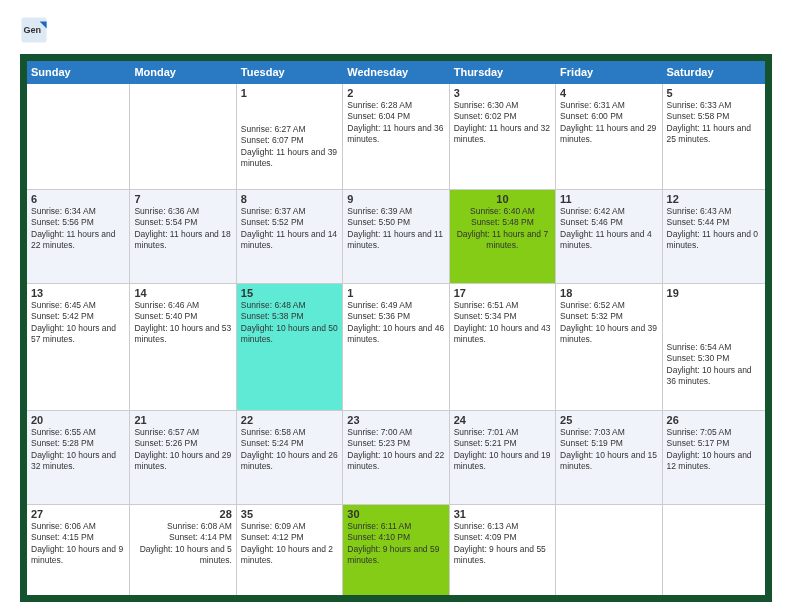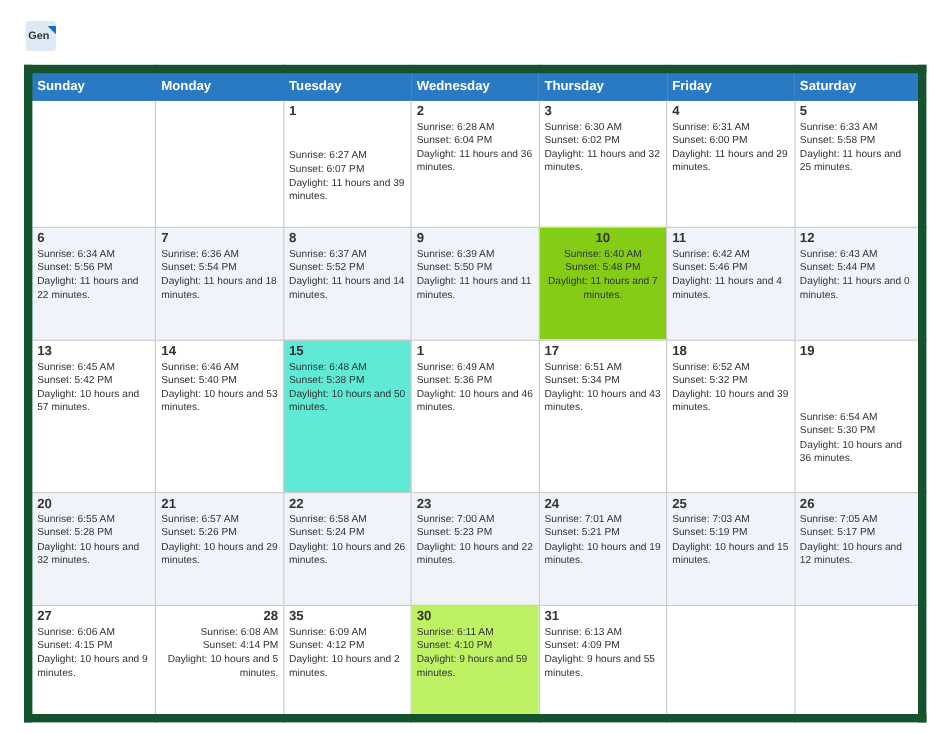--- a/index.html
+++ b/index.html
@@ -312,21 +312,21 @@
             <div class="day-info" style="white-space: pre-line;">Sunrise: 6:08 AM
 Sunset: 4:14 PM
 Daylight: 10 hours and 5 minutes.</div>
           </td>
           <td style="background-color: rgb(255, 255, 255);">
             <span class="day-number">35</span>
             <div class="day-info" style="white-space: pre-line;">Sunrise: 6:09 AM
 Sunset: 4:12 PM
 Daylight: 10 hours and 2 minutes.</div>
           </td>
-          <td style="background-color: #bef264;">
+          <td style="background-color: #84cc16;">
             <span class="day-number">30</span>
             <div class="day-info" style="white-space: pre-line;">Sunrise: 6:11 AM
 Sunset: 4:10 PM
 Daylight: 9 hours and 59 minutes.</div>
           </td>
           <td style="background-color: rgb(255, 255, 255);">
             <span class="day-number">31</span>
             <div class="day-info" style="white-space: pre-line;">Sunrise: 6:13 AM
 Sunset: 4:09 PM
 Daylight: 9 hours and 55 minutes.</div>

